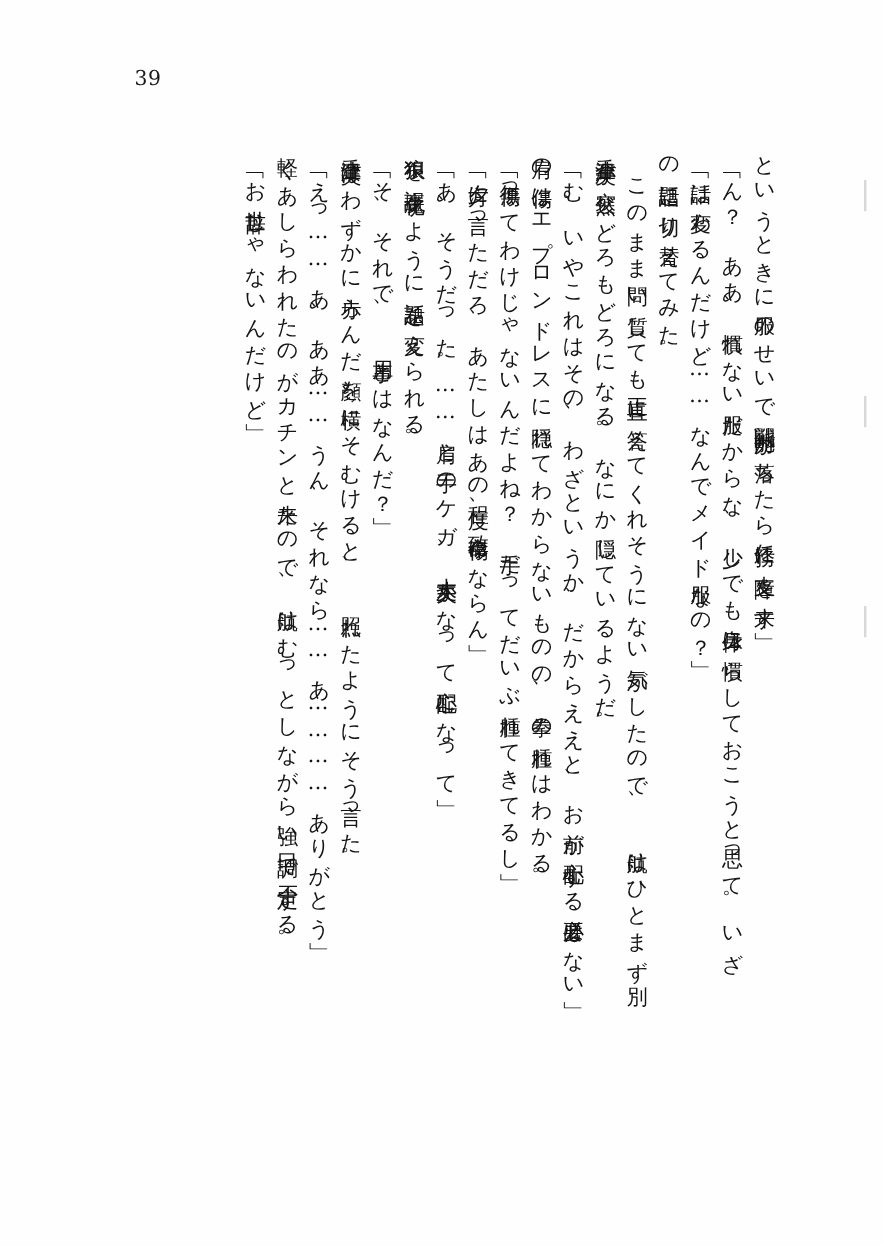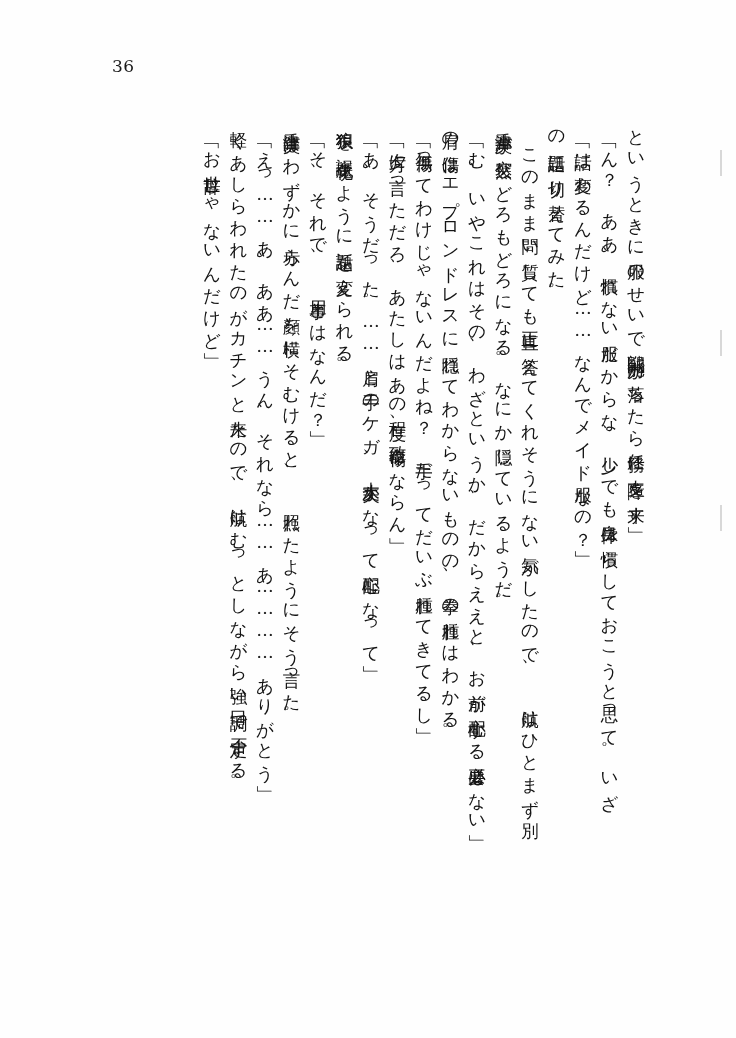--- a/index.html
+++ b/index.html
@@ -71,21 +71,21 @@
     right: 14px;
     width: 2px;
     background: #d8d8d8;
   }
 </style>
 </head>
 <body>
 
 <div id="page">
 
-  <div id="page-number">36</div>
+  <div id="page-number">39</div>
 
   <div id="text-block">
       <div class="vline indent">「お世辞じゃないんだけど」</div>
       <div class="vline">軽くあしらわれたのがカチンと来たので、航はむっとしながら強い口調で否定する。</div>
       <div class="vline indent">「えっ……あ、ああ……うん、それなら……あ…………ありがとう」</div>
       <div class="vline">香津美はわずかに赤らんだ顔を横にそむけると、　照れたようにそう言った。</div>
       <div class="vline indent">「そ、それで、　用事とはなんだ？」</div>
       <div class="vline">狼狽を誤魔化すように話題を変えられる。</div>
       <div class="vline indent">「あ、そうだった。……肩と手のケガ、大丈夫かなって心配になって」</div>
       <div class="vline indent">「夕方に言っただろ、あたしはあの程度、致命傷にならん」</div>

